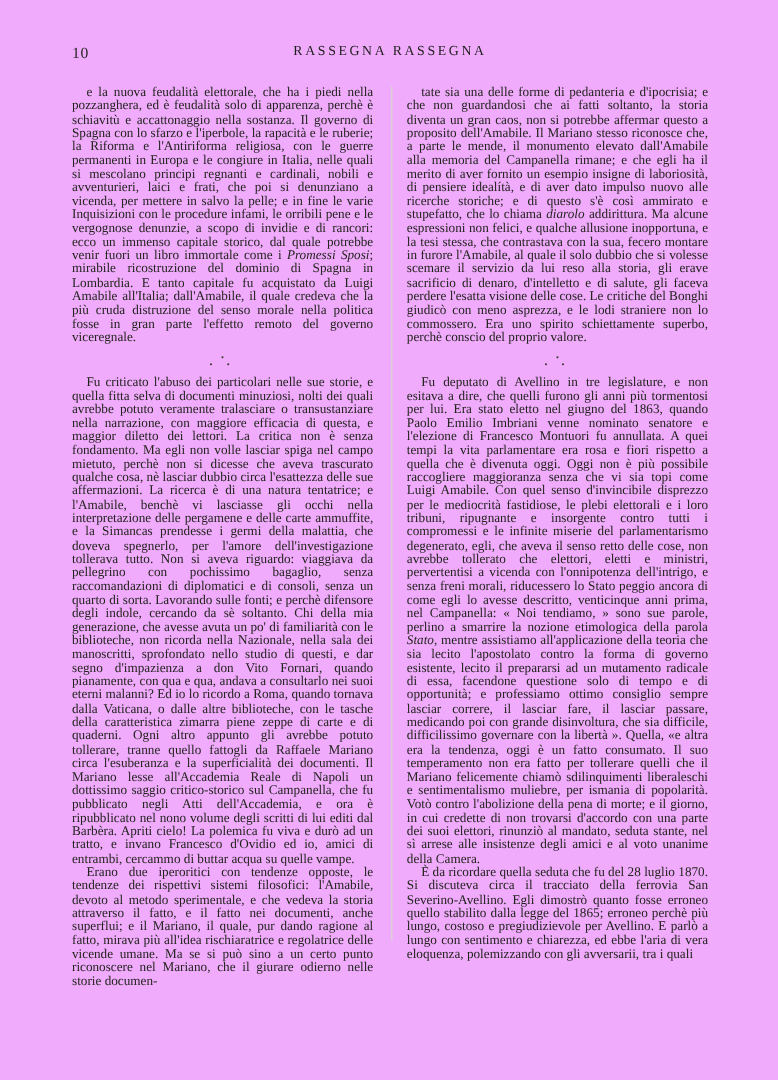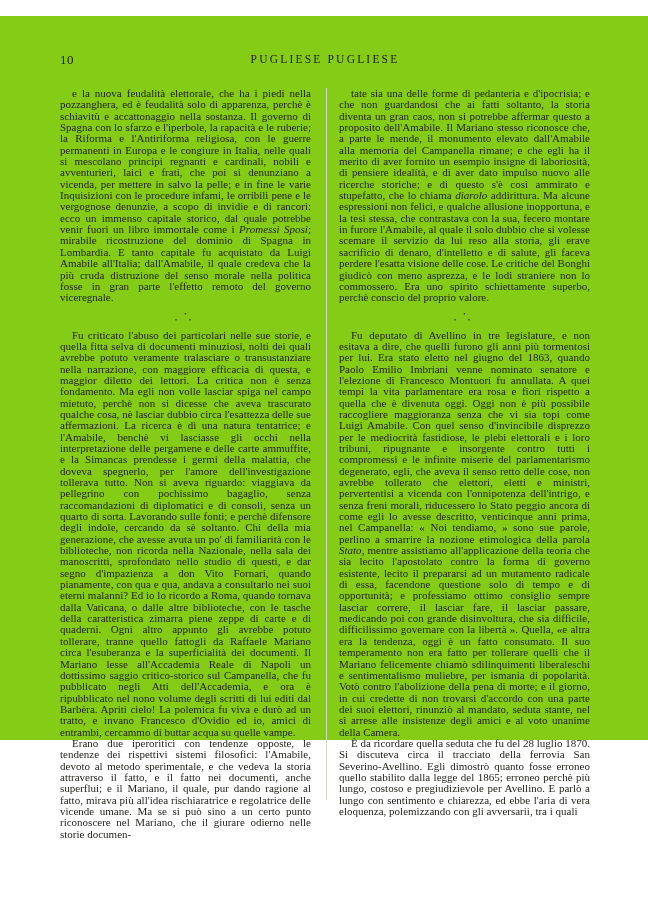--- a/index.html
+++ b/index.html
@@ -10,24 +10,24 @@
   body {
     width: 648px;
     height: 900px;
     font-family: "Liberation Serif", serif;
     color: #2b2b28;
     position: relative;
     overflow: hidden;
   }
   .page {
     position: absolute;
-    left: 0; top: 16px;
+    left: 0; top: 0;
     width: 648px;
-    height: 724px;
-    background: #84cc16;
+    height: 900px;
+    background: #f0abfc;
   }
   .header {
     position: absolute;
     left: 60px;
     top: 36px;
     width: 530px;
     height: 20px;
   }
   .folio {
     position: absolute;
@@ -99,21 +99,21 @@
   }
   em { }
 </style>
 </head>
 <body>
 
 <div class="page">
 
   <div class="header">
     <div class="folio">10</div>
-    <div class="running-title">PUGLIESE PUGLIESE</div>
+    <div class="running-title">RASSEGNA RASSEGNA</div>
   </div>
 
   <div class="rule"></div>
 
   <div class="columns">
 
     <div class="col">
       <p class="para">e la nuova feudalità elettorale, che ha i piedi nella pozzanghera, ed è feudalità solo di apparenza, perchè è schiavitù e accattonaggio nella sostanza. Il governo di Spagna con lo sfarzo e l'iperbole, la rapacità e le ruberie; la Riforma e l'Antiriforma religiosa, con le guerre permanenti in Europa e le congiure in Italia, nelle quali si mescolano principi regnanti e cardinali, nobili e avventurieri, laici e frati, che poi si denunziano a vicenda, per mettere in salvo la pelle; e in fine le varie Inquisizioni con le procedure infami, le orribili pene e le vergognose denunzie, a scopo di invidie e di rancori: ecco un immenso capitale storico, dal quale potrebbe venir fuori un libro immortale come i <em>Promessi Sposi</em>; mirabile ricostruzione del dominio di Spagna in Lombardia. E tanto capitale fu acquistato da Luigi Amabile all'Italia; dall'Amabile, il quale credeva che la più cruda distruzione del senso morale nella politica fosse in gran parte l'effetto remoto del governo viceregnale.</p>
       <div class="ornament">
         <span class="dot-top">•</span>

